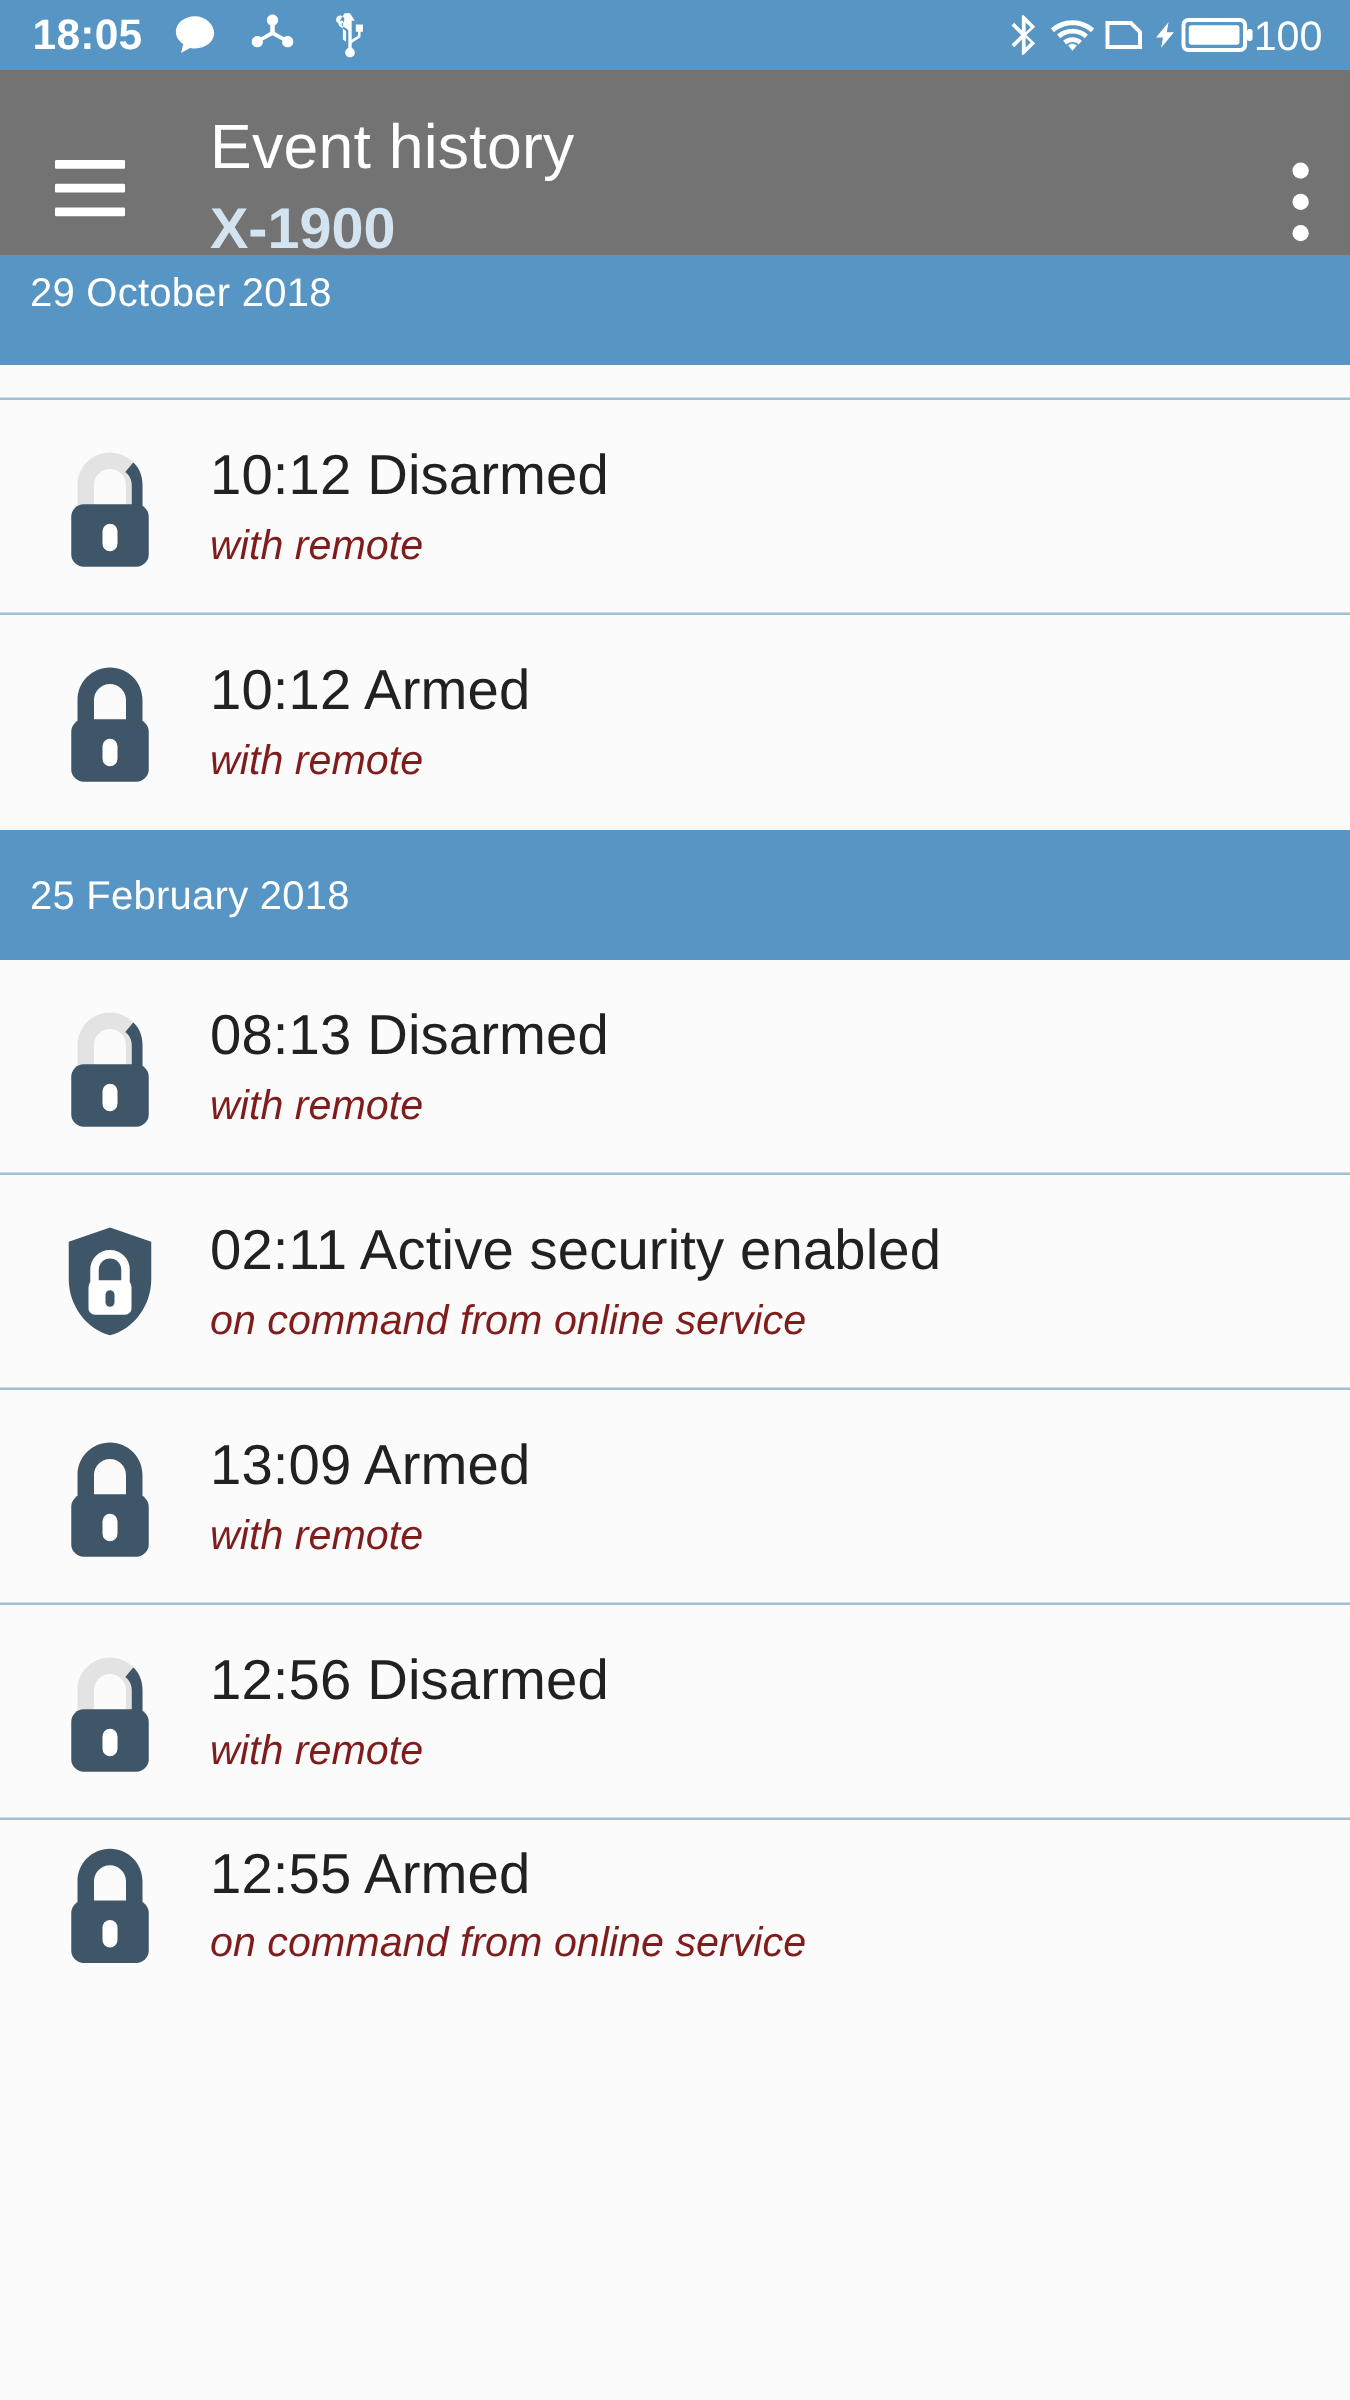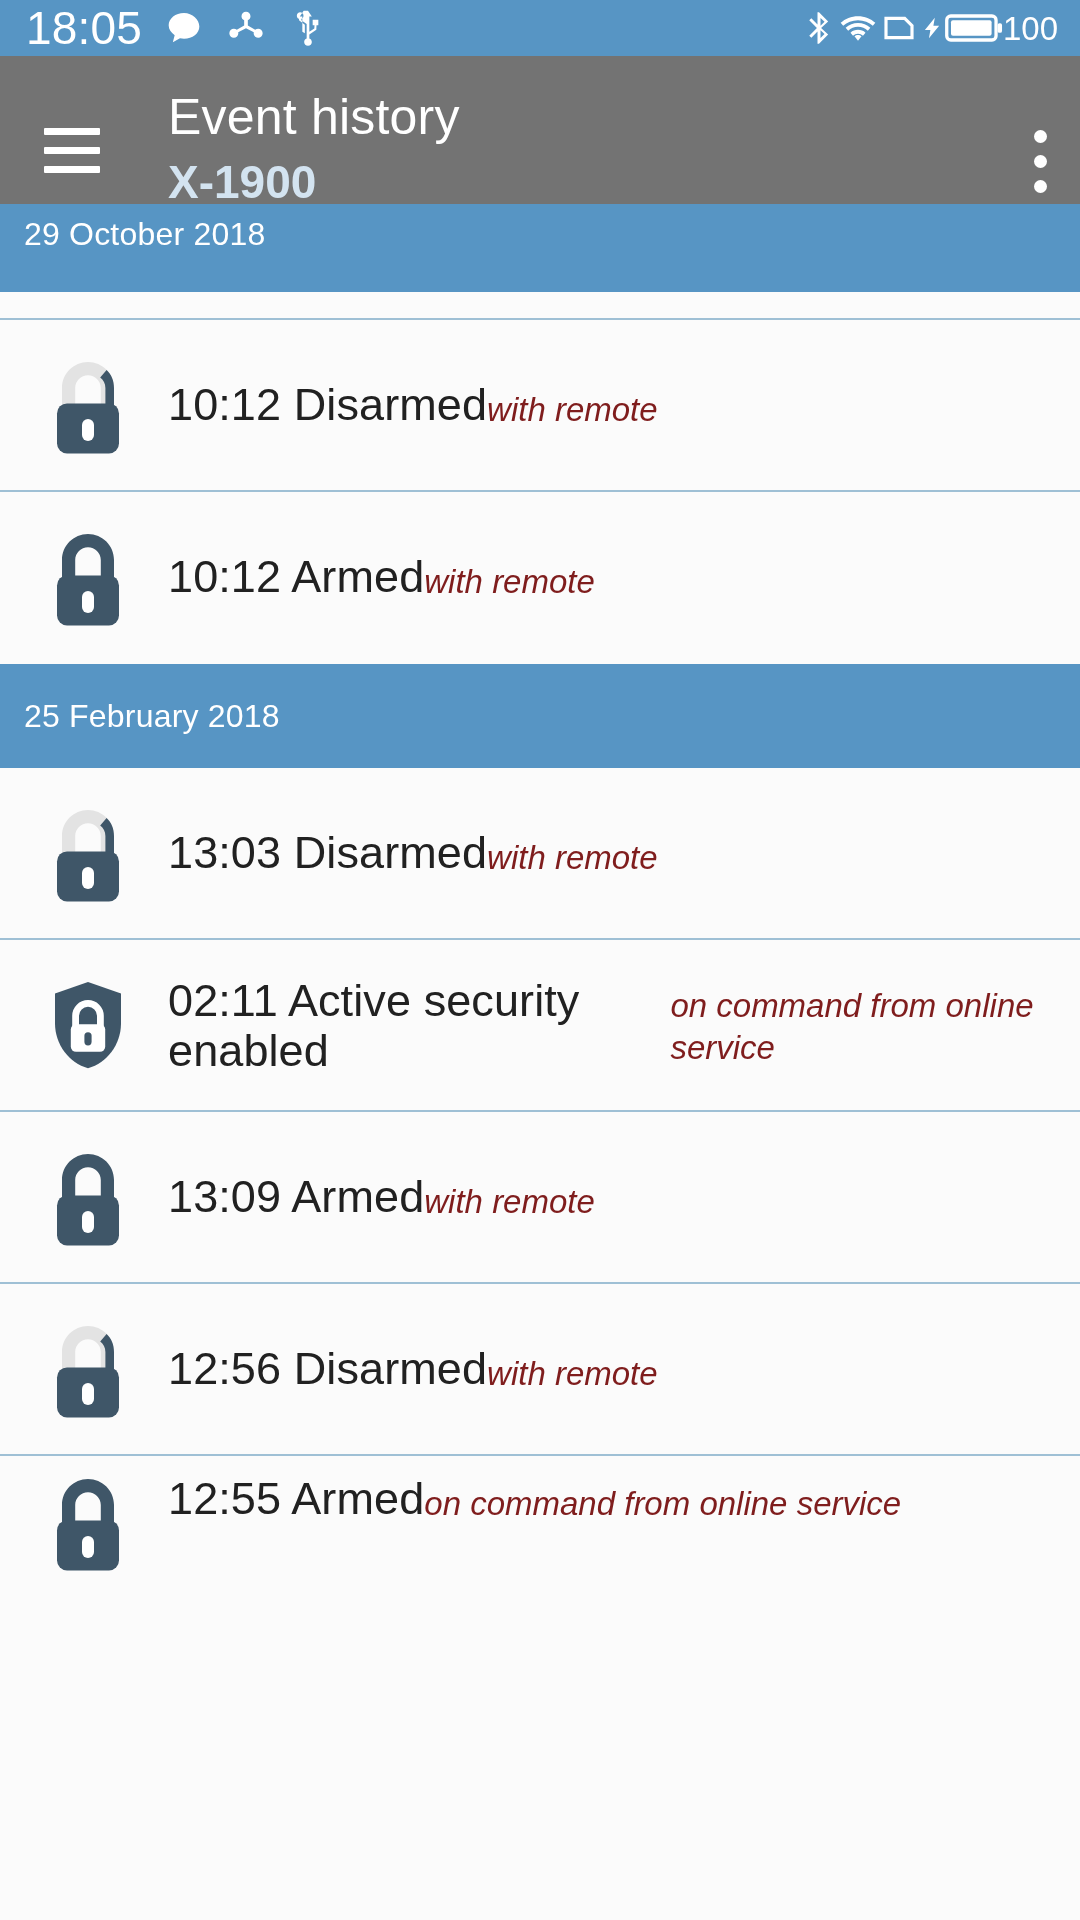--- a/index.html
+++ b/index.html
@@ -13,21 +13,21 @@
 
   
   .statusbar {
     height:56px; background:#5795c4;
     display:flex; align-items:center;
     padding:0 22px 0 26px;
     color:#ffffff;
   }
   .sb-left { display:flex; align-items:center; gap:22px; }
   .sb-right { display:flex; align-items:center; margin-left:auto; }
-  .sb-clock { font-size:46px; letter-spacing:0.2px; line-height:1; font-weight:400; }
+  .sb-clock { font-size:34px; letter-spacing:0.2px; line-height:1; font-weight:700; }
   .sb-batt-pct { font-size:33px; line-height:1; }
   .sb-ico { display:block; }
 
   
   .toolbar {
     background:#737373;
     height:148px;
     display:flex; align-items:flex-start;
     padding:34px 30px 0 44px;
     position:relative;
@@ -67,21 +67,21 @@
     height:2px; background:#9fc0d5;
   }
   .row.no-rule::after { display:none; }
   .row-gap { height:28px; background:#fbfbfb; position:relative; }
   .row-gap::after {
     content:""; position:absolute; left:0; right:0; bottom:0;
     height:2px; background:#9fc0d5;
   }
 
   .icon-cell { width:120px; flex:none; display:flex; align-items:center; justify-content:flex-start; }
-  .text-cell { display:flex; justify-content:flex-end; margin-left:4px; }
+  .text-cell { display:flex; flex-direction:column; justify-content:flex-end; margin-left:4px; }
   .row-title { font-size:45px; color:#212121; line-height:1.12; font-weight:400; letter-spacing:0.1px; }
   .row-sub { font-size:33px; color:#7f1d1d; line-height:1.28; margin-top:9px; font-weight:400;font-style:italic; }
 
   
   .row.partial { height:116px; overflow:hidden; align-items:flex-start; padding-top:18px; }
   .row.partial::after { display:none; }
   .row.partial .icon-cell { align-items:flex-start; }
 </style>
 </head>
 <body>
@@ -194,21 +194,21 @@
     <div class="row">
       <div class="icon-cell">
         <svg width="88" height="98" viewBox="0 0 44 49">
           <path fill="#e3e3e3" d="M22 2.5c-7.2 0-13 5.8-13 13v8.5h6.6v-8.5c0-3.5 2.9-6.4 6.4-6.4s6.4 2.9 6.4 6.4v8.5H35v-8.5c0-7.2-5.8-13-13-13z"></path>
           <path fill="#3f5668" d="M35 15.5v8.5h-4.3v-8.5c0-2.1-1-4-2.6-5.2l3.2-3.8c2.3 2.1 3.7 5.1 3.7 9z"></path>
           <rect x="6.5" y="23.2" width="31" height="25" rx="5" fill="#3f5668"></rect>
           <rect x="19" y="31" width="6" height="11" rx="3" fill="#ffffff"></rect>
         </svg>
       </div>
       <div class="text-cell">
-        <div class="row-title">13:03 Disarmed</div>
+        <div class="row-title">08:13 Disarmed</div>
         <div class="row-sub">with remote</div>
       </div>
     </div>
 
     <div class="row">
       <div class="icon-cell">
         <svg width="88" height="98" viewBox="0 0 44 49">
           <path fill="#3f5668" d="M22 2.5L5.5 8.2v15.1c0 10.3 7 19.9 16.5 22.3 9.5-2.4 16.5-12 16.5-22.3V8.2L22 2.5z"></path>
           <path fill="none" stroke="#ffffff" stroke-width="3.4" d="M15.8 24.5v-5.1a6.2 6.2 0 0 1 12.4 0v5.1"></path>
           <rect x="13.4" y="23.6" width="17.2" height="13.8" rx="2.6" fill="#ffffff"></rect>

